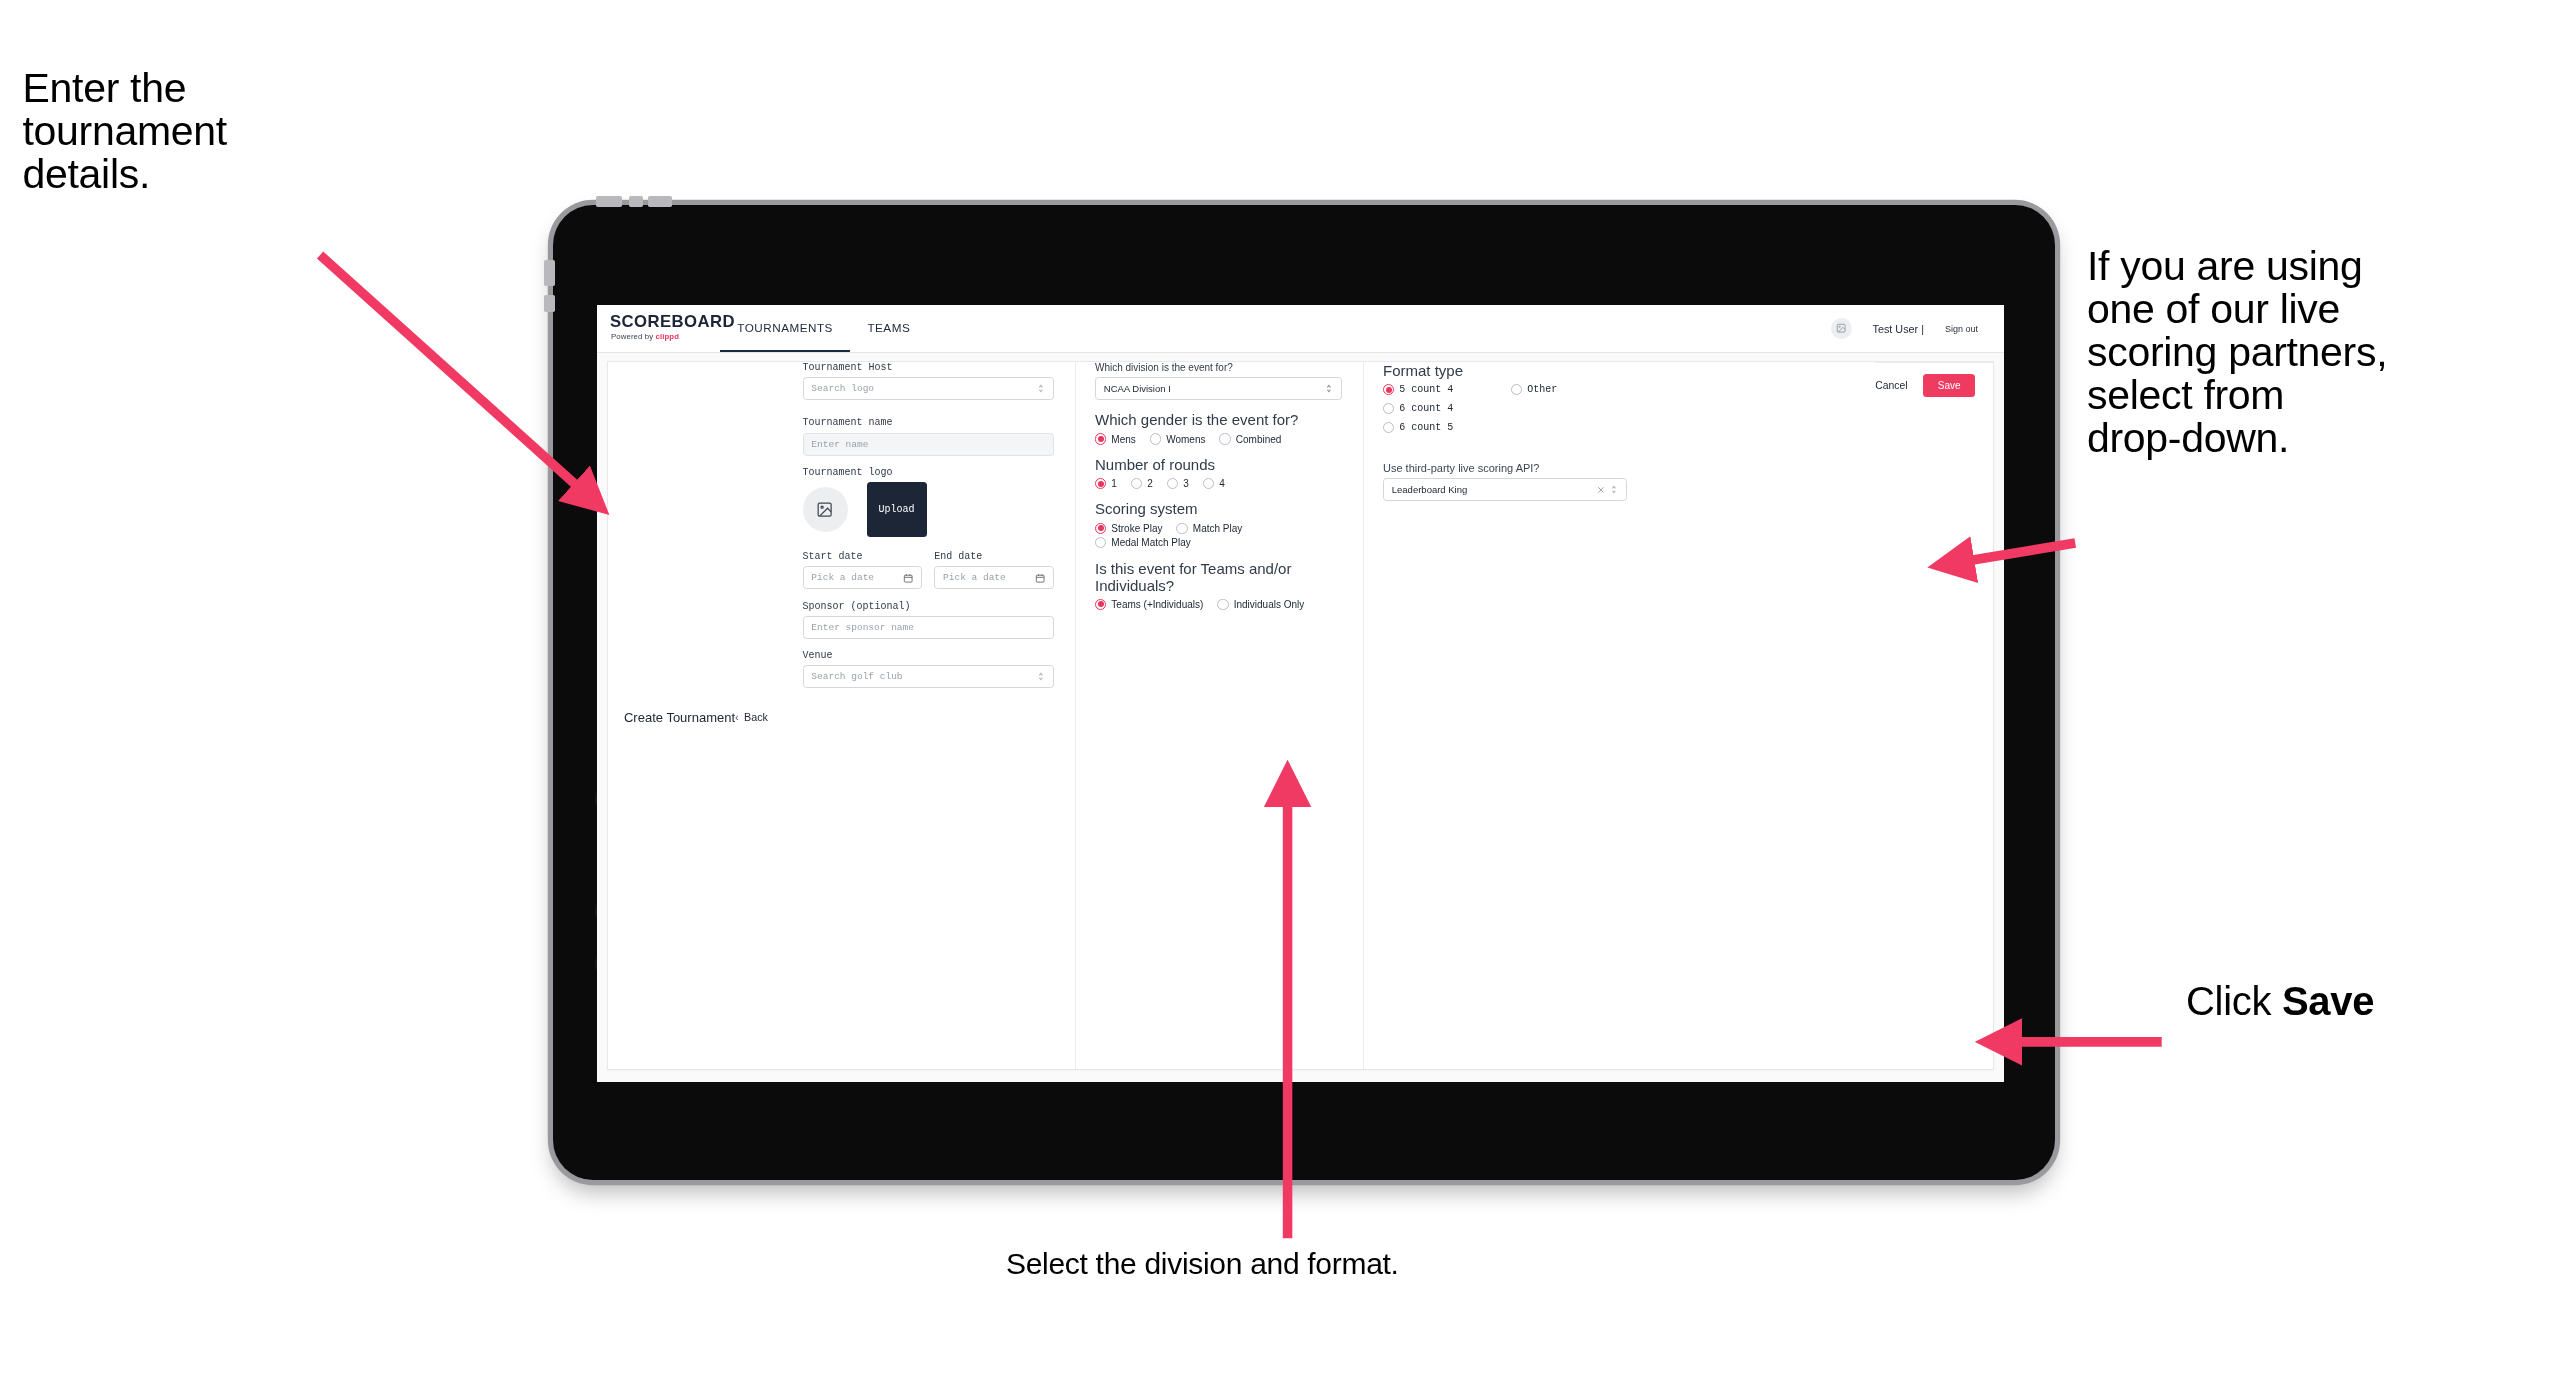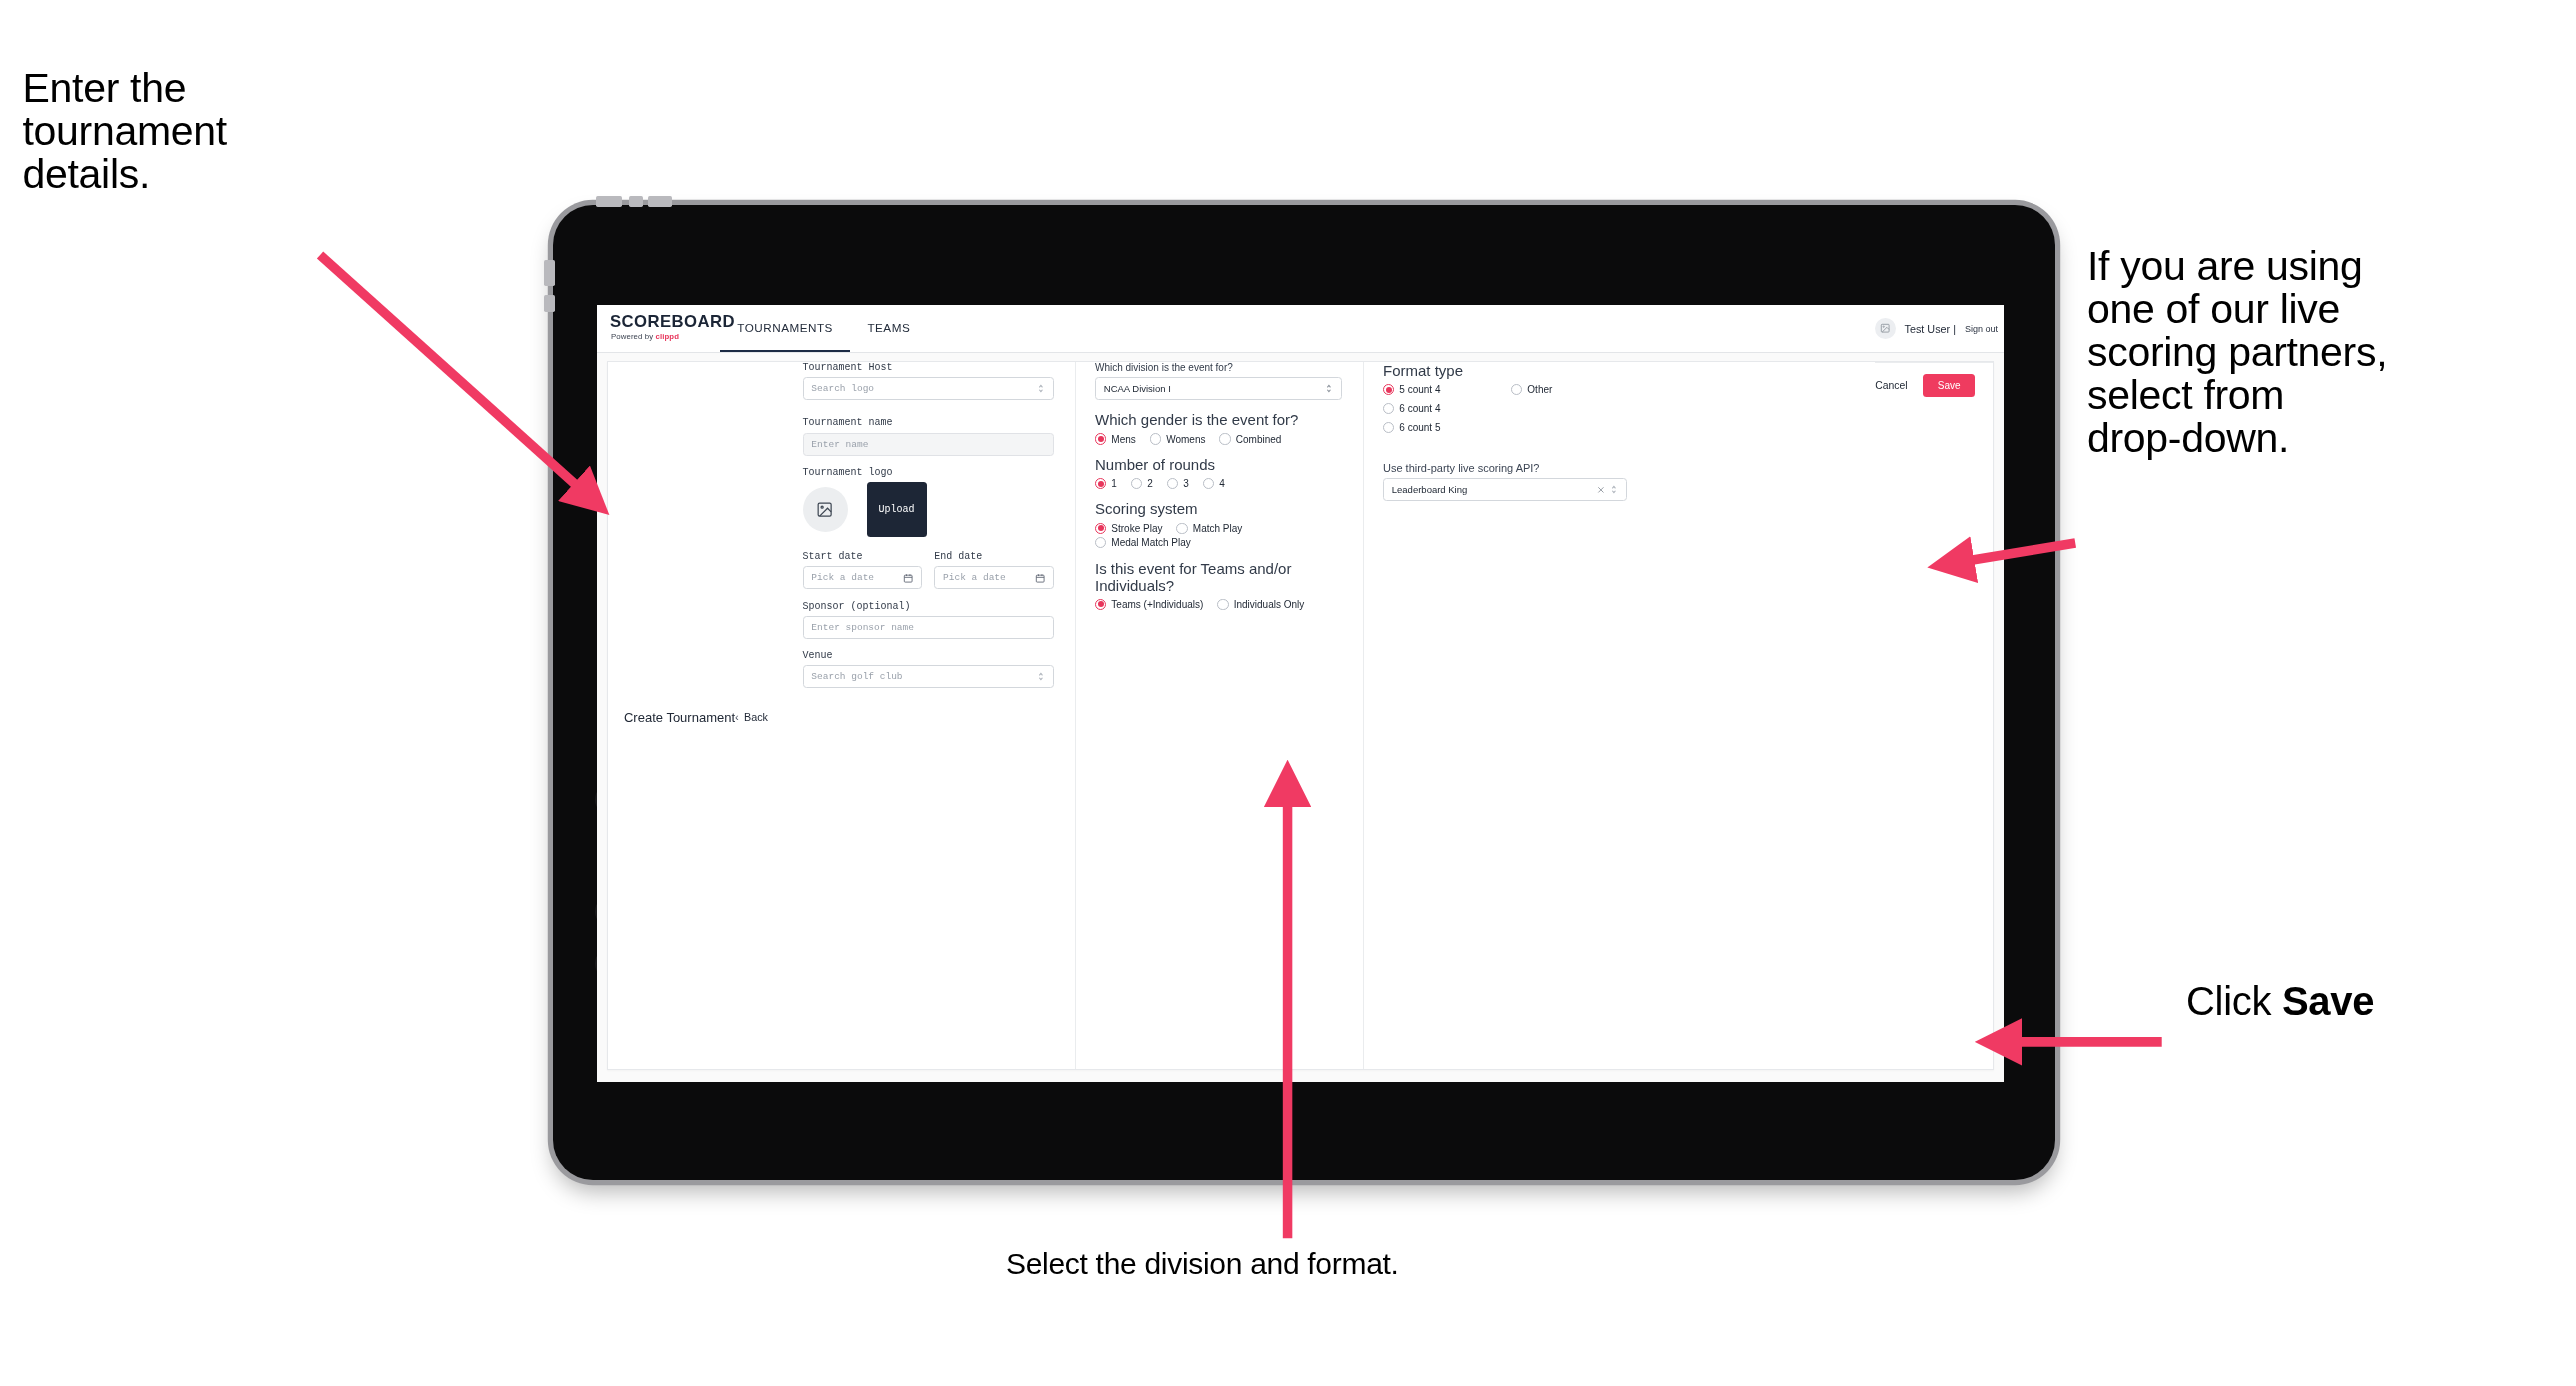--- a/index.html
+++ b/index.html
@@ -80,22 +80,22 @@
   }
   .logo-sub .brand { color: #e8365c; font-weight: 700; }
   #nav-tabs { display: flex; align-items: stretch; margin-left: 14px; }
   .nav-tab {
     display: flex; align-items: center; padding: 0 17.3px;
     font-size: 11.7px; letter-spacing: 0.5px; color: #232c3b;
     border-bottom: 2.6px solid transparent; cursor: pointer;
   }
   .nav-tab.active { border-bottom-color: #1b2a44; }
   #user-area {
-    margin-left: auto; display: flex; align-items: center; gap: 9px;
-    padding-right: 6px; font-size: 10.8px; color: #1e2634;
+    margin-left: auto; display: flex; align-items: center; gap: 21px;
+    padding-right: 26px; font-size: 10.8px; color: #1e2634;
   }
   #avatar {
     width: 21px; height: 21px; border-radius: 50%; background: #eceef1;
     display: flex; align-items: center; justify-content: center;
   }
   #user-name { color: #1e2634; }
   #sign-out { font-size: 9px; color: #2a3240; cursor: pointer; }
 
   
   #card {
@@ -157,21 +157,21 @@
     border: 1.3px solid #b9bec6; background: #fff;
     display: flex; align-items: center; justify-content: center; flex: none;
   }
   .rd.on { border-color: #e8365c; }
   .rd.on::after {
     content: ""; width: 6px; height: 6px; border-radius: 50%; background: #e8365c;
   }
   .grp-label { font-size: 15px; color: #313a48; margin-bottom: 5.2px; }
 
   
-  #format-grid { display: flex; gap: 12px; margin-bottom: 21px; }
+  #format-grid { display: flex; gap: 12px; margin-bottom: 21px; font-family: Liberation Mono, monospace; }
   #format-grid .fcol { width: 50%; }
   #format-grid .radio-opt { margin-bottom: 7.8px; }
 
   
   #card-foot {
     border-top: 0.9px solid #eaecee; height: 47px;
     display: flex; align-items: center; justify-content: flex-end;
     gap: 15.6px; padding-right: 17.3px;
   }
   #cancel-btn { font-size: 10.4px; color: #222a36; cursor: pointer; }

